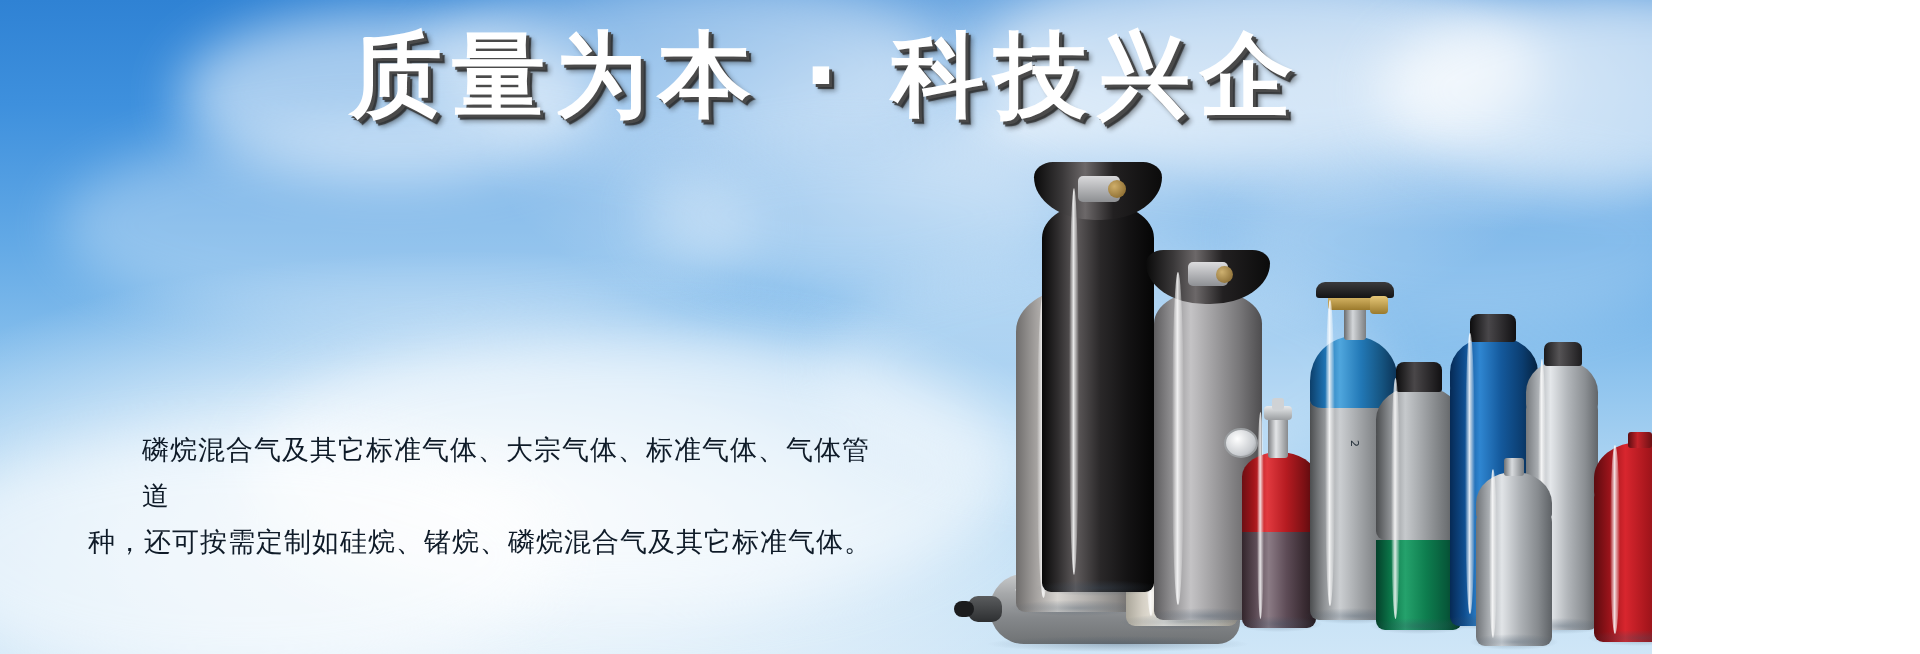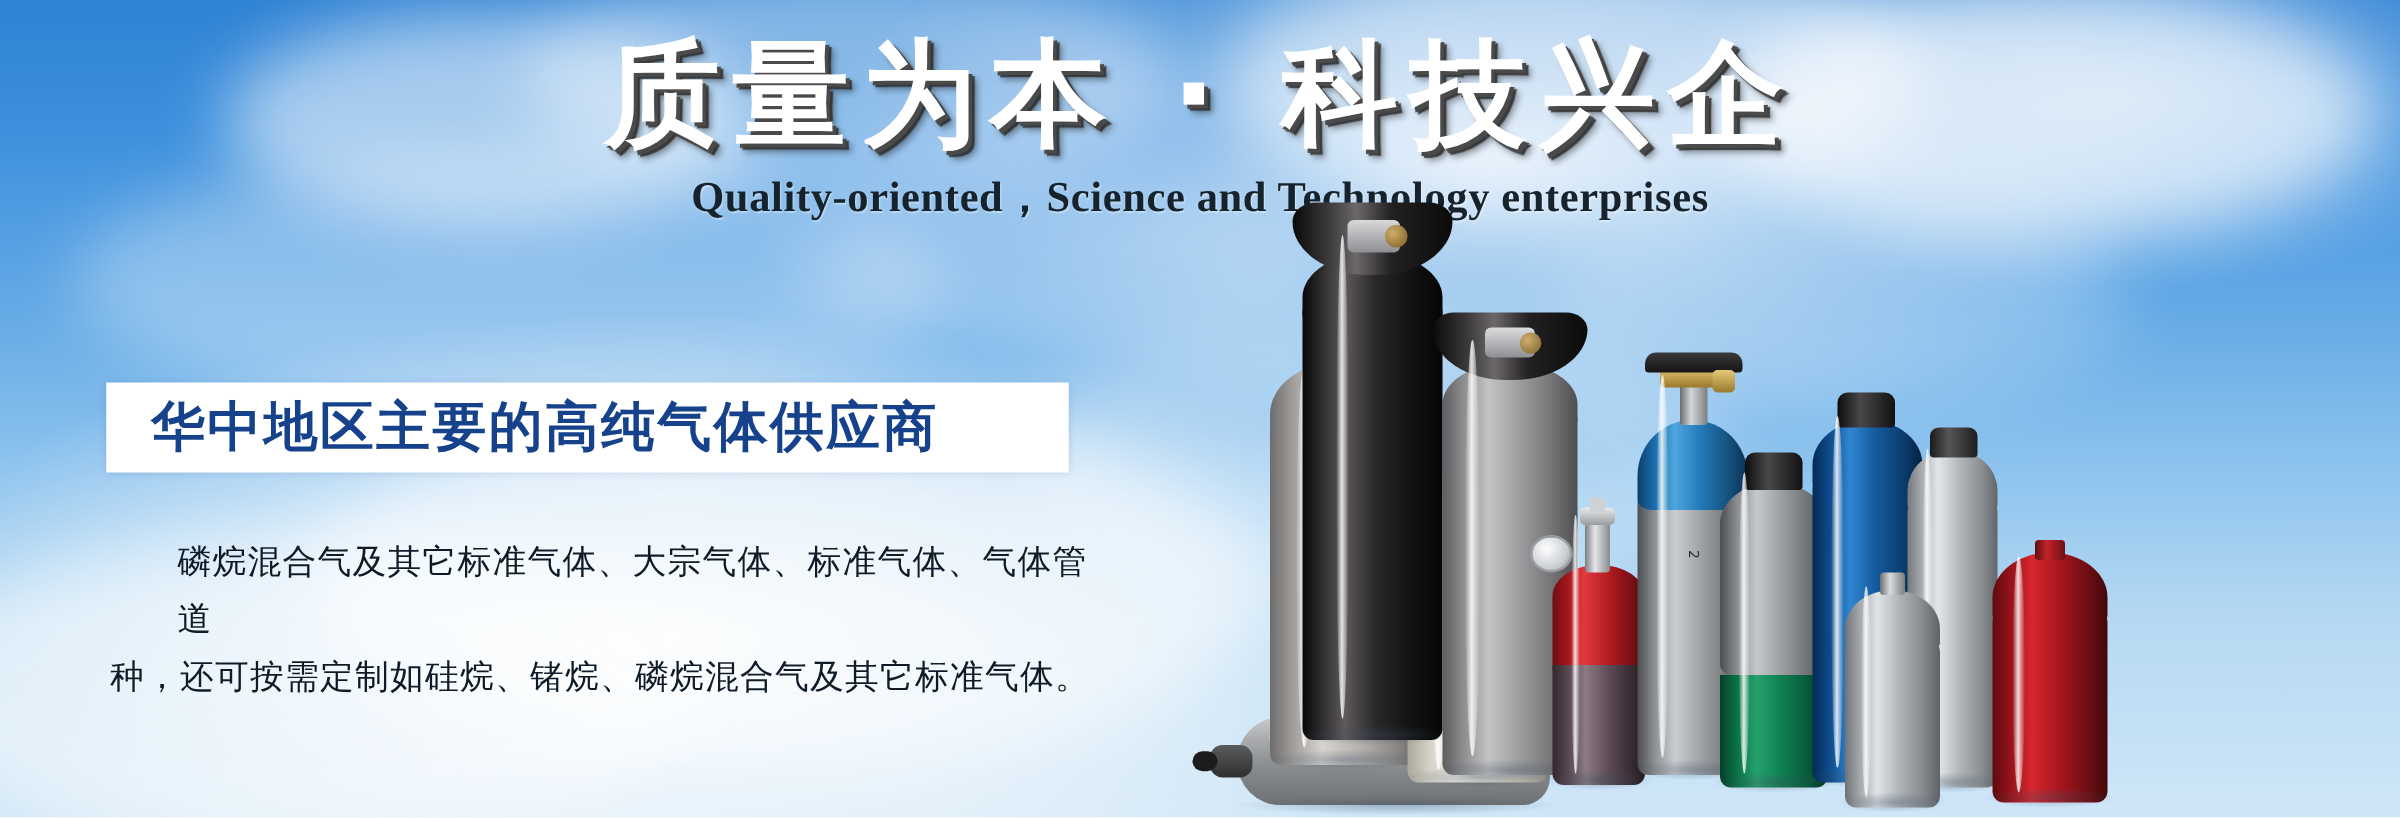--- a/index.html
+++ b/index.html
@@ -4,21 +4,21 @@
 <style>
   html, body { margin:0; padding:0; }
   body {
     width:1920px; height:654px;
     font-family:"Liberation Sans", sans-serif;
     overflow:hidden;
   }
 
   .banner{
     position:relative;
-    width:1920px; height:654px;
+    width:1652px; height:654px;
     overflow:hidden;
     background:
       radial-gradient(ellipse 900px 360px at 28% 78%, rgba(255,255,255,0.92) 0%, rgba(255,255,255,0.55) 38%, rgba(255,255,255,0.0) 72%),
       radial-gradient(ellipse 700px 300px at 62% 20%, rgba(255,255,255,0.75) 0%, rgba(255,255,255,0.30) 45%, rgba(255,255,255,0) 78%),
       radial-gradient(ellipse 520px 220px at 88% 12%, rgba(255,255,255,0.55) 0%, rgba(255,255,255,0) 70%),
       linear-gradient(180deg, #2f82d4 0%, #3e90dd 16%, #64aae6 38%, #8fc4ee 58%, #b6d9f3 76%, #cfe6f7 100%);
   }
 
   
   .cloud{ position:absolute; border-radius:50%; background:#ffffff; filter:blur(26px); pointer-events:none; }
@@ -154,25 +154,21 @@
   <div class="cloud c3"></div>
   <div class="cloud c4"></div>
   <div class="cloud c5"></div>
   <div class="cloud c6"></div>
   <div class="cloud c7"></div>
   <div class="cloud c8"></div>
   <div class="cloud c9"></div>
   <div class="cloud c10"></div>
 
   <div class="headline">质量为本 · 科技兴企</div>
-  <div class="subhead">Quality-oriented，Science and Technology enterprises</div>
-
-  <div class="whitebar">
-    <span class="whitebar-text">华中地区主要的高纯气体供应商</span>
-  </div>
+
 
   <div class="para">
     <p class="indent">磷烷混合气及其它标准气体、大宗气体、标准气体、气体管道</p>
     <p>种，还可按需定制如硅烷、锗烷、磷烷混合气及其它标准气体。</p>
   </div>
 
   <div class="cylinders">
 
     <div class="cyl" style="left:38px; bottom:6px; width:280px; height:74px;">
       <div style="position:absolute; left:22px; top:0; width:250px; height:70px;

